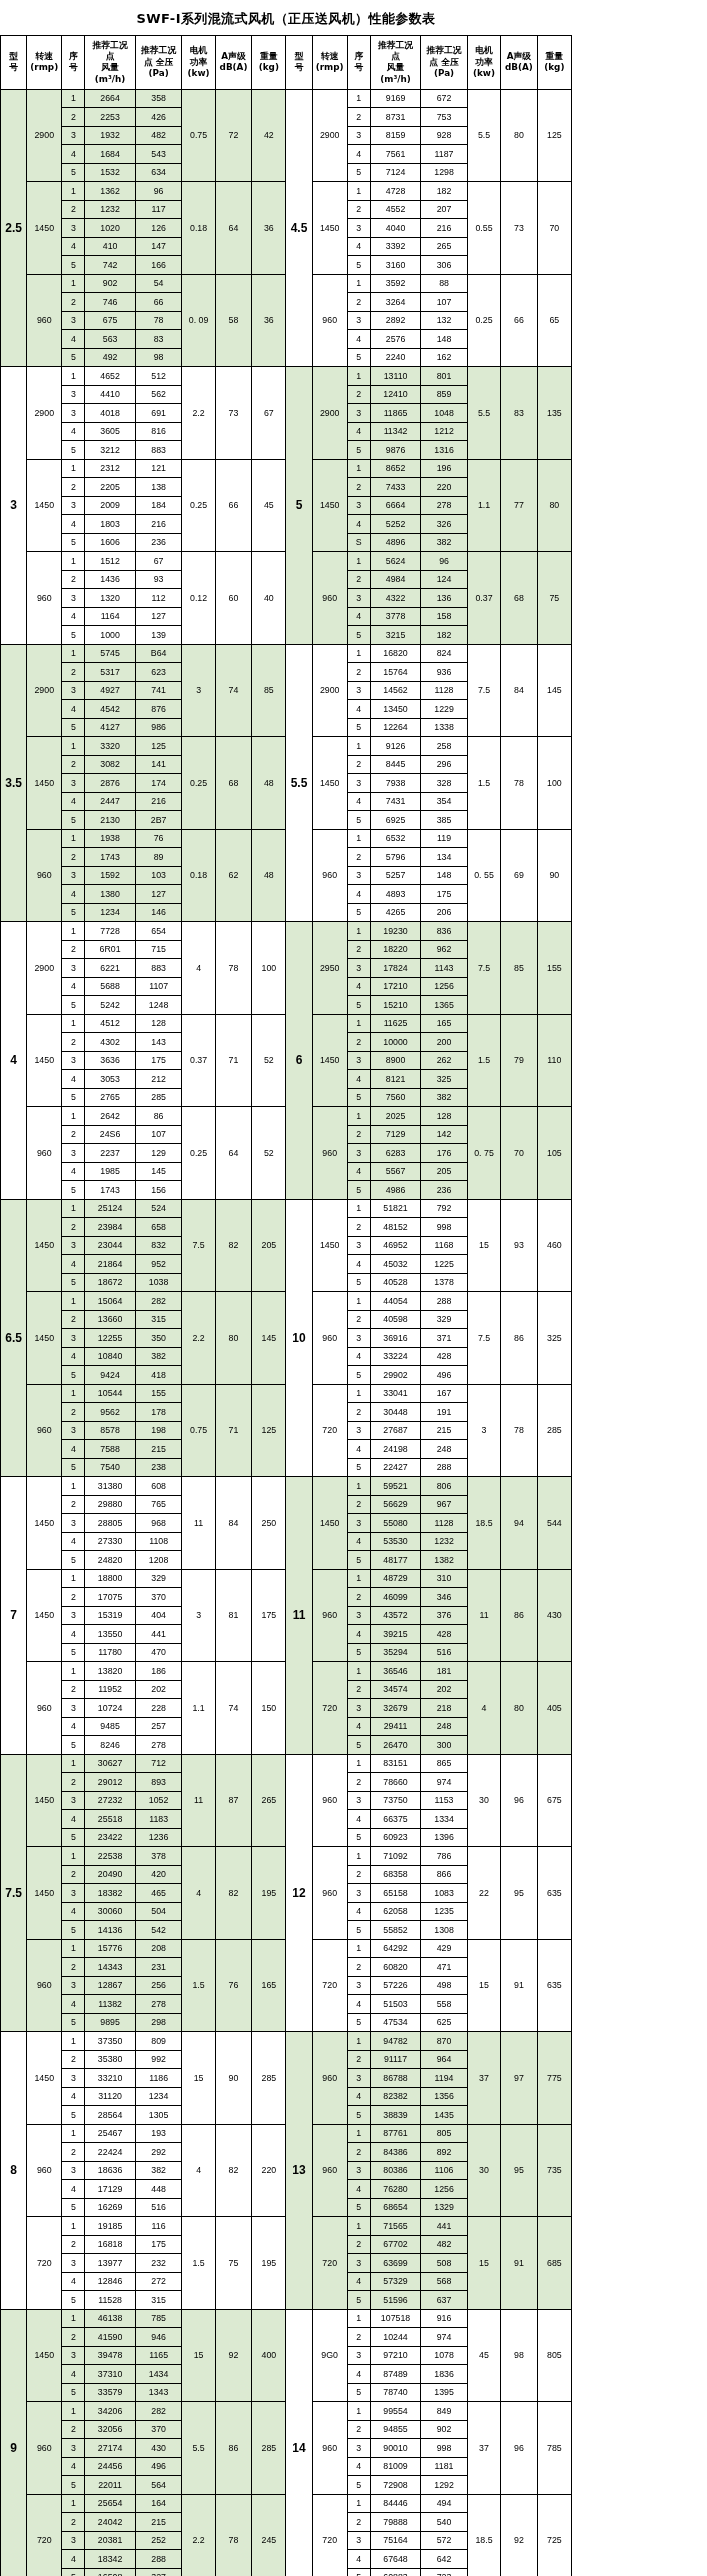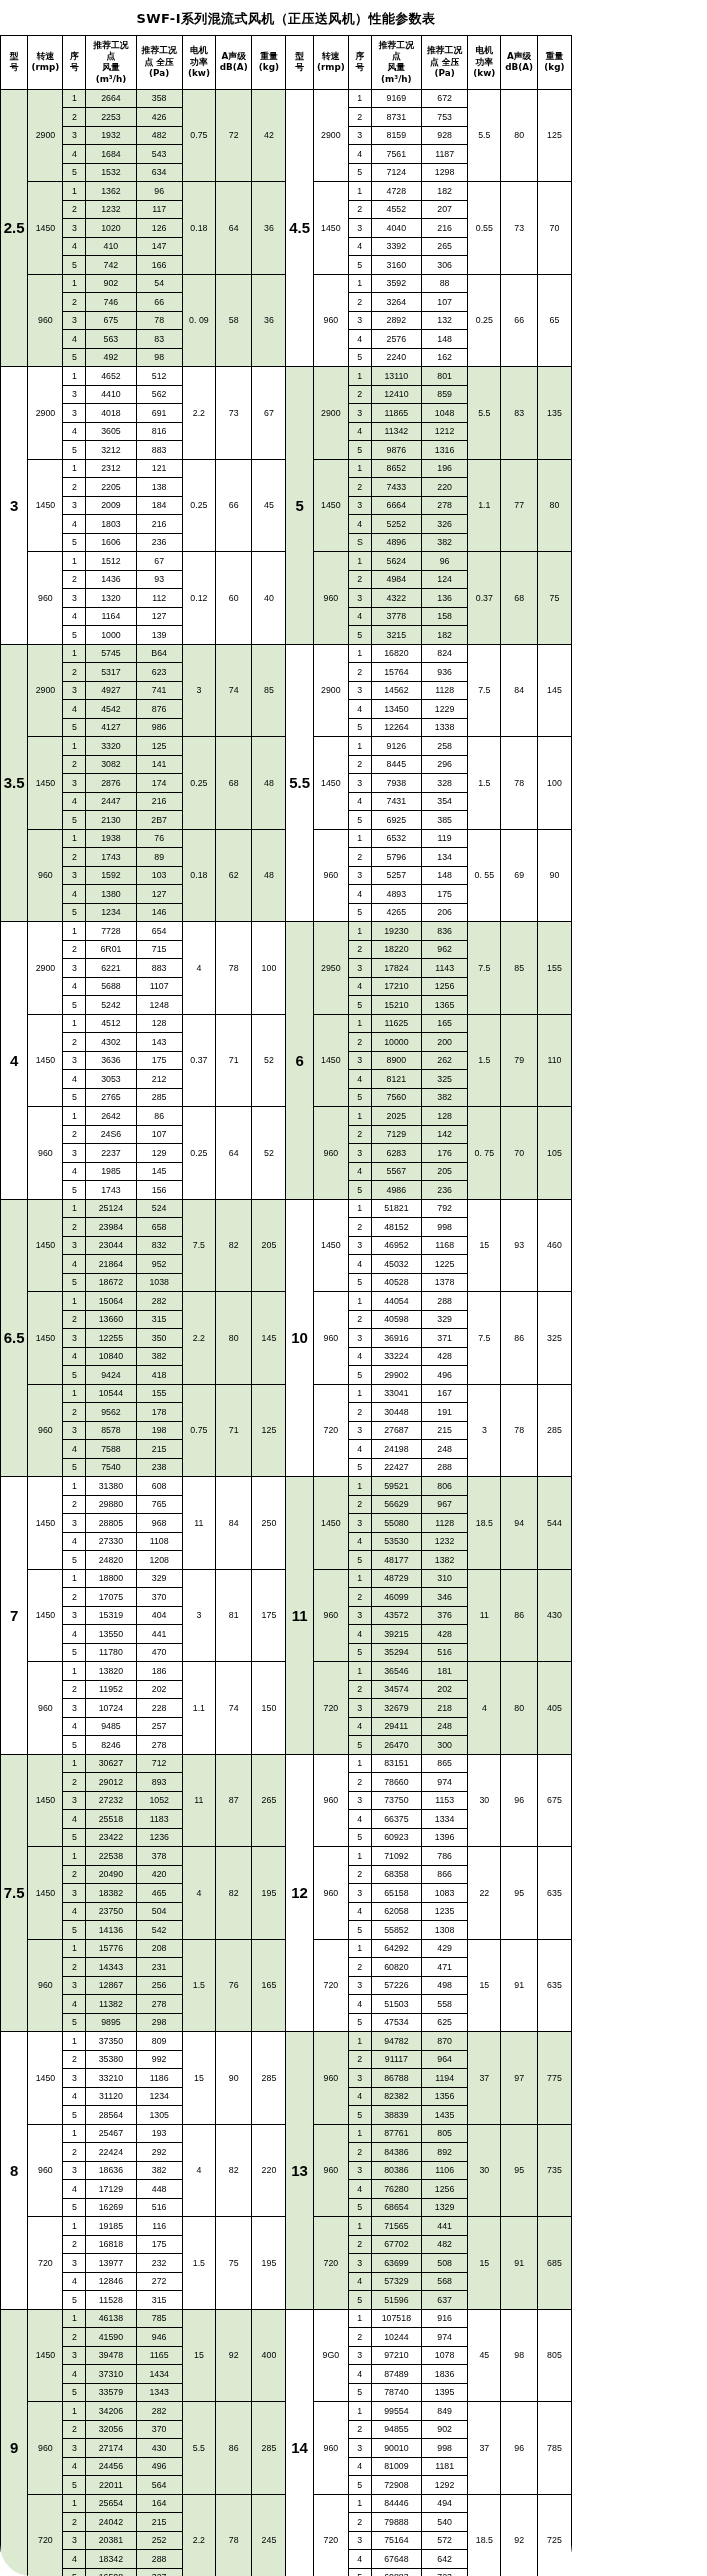--- a/index.html
+++ b/index.html
@@ -1,33 +1,33 @@
 <!DOCTYPE html>
 <html style="--green: #dcead2; --white: #ffffff; --border: #000000; --text: #000000;font-size:12px"><head>
 <meta charset="utf-8">
 <style>
   :root { --green:#dcead2; --white:#ffffff; --border:#000; --text:#000; }
   html,body { margin:0; padding:0; background:#fff; }
   .page { width:572px; height:2576px; background:var(--white); color:var(--text);
-          font-family:"Liberation Sans", sans-serif; overflow:hidden;border-radius:31px; }
+          font-family:"Liberation Sans", sans-serif; overflow:hidden; }
   .title { text-align:center; font-size:13px; font-weight:bold; color:#000;
            font-family:"DejaVu Sans","Liberation Sans",sans-serif;
            padding-top:10px; margin:0 0 6.9px 0; letter-spacing:0.4px; }
   table.main { border-collapse:collapse; table-layout:fixed; margin:0 auto;
                border:1.5px solid var(--border); }
   col.c-model{width:30px} col.c-speed{width:38px} col.c-sn{width:29px}
   col.c-flow{width:59px} col.c-press{width:58px} col.c-power{width:38px}
   col.c-noise{width:40px} col.c-weight{width:40px}
   th,td { border:0.8px solid var(--border); text-align:center; vertical-align:middle;
           padding:0; overflow:hidden; }
   thead th { height:53px; font-size:8.8px; font-weight:bold; line-height:1.3;
              white-space:pre-line; background:var(--white);
              font-family:"DejaVu Sans","Liberation Sans",sans-serif; }
   tbody td { height:17.5px; line-height:1.05; font-size:8.8px; }
-  td.model-cell { font-weight:bold; font-size:15px; }
+  td.model-cell { font-weight:bold; font-size:12px; }
   td.green { background:var(--green); }
   td.white { background:var(--white); }
   tr.mt td, td.mt { border-top:1.5px solid var(--border); }
   td.gt { border-top:1.5px solid var(--border); }
   td.half-start { border-left:1.5px solid var(--border); }
 </style>
 </head>
 <body>
 
 <div class="page">
@@ -1049,21 +1049,21 @@
         <tr>
           <td class="green">3</td>
           <td class="green">18382</td>
           <td class="green">465</td>
           <td class="white">3</td>
           <td class="white">65158</td>
           <td class="white">1083</td>
         </tr>
         <tr>
           <td class="green">4</td>
-          <td class="green">23750</td>
+          <td class="green">30060</td>
           <td class="green">504</td>
           <td class="white">4</td>
           <td class="white">62058</td>
           <td class="white">1235</td>
         </tr>
         <tr>
           <td class="green">5</td>
           <td class="green">14136</td>
           <td class="green">542</td>
           <td class="white">5</td>

